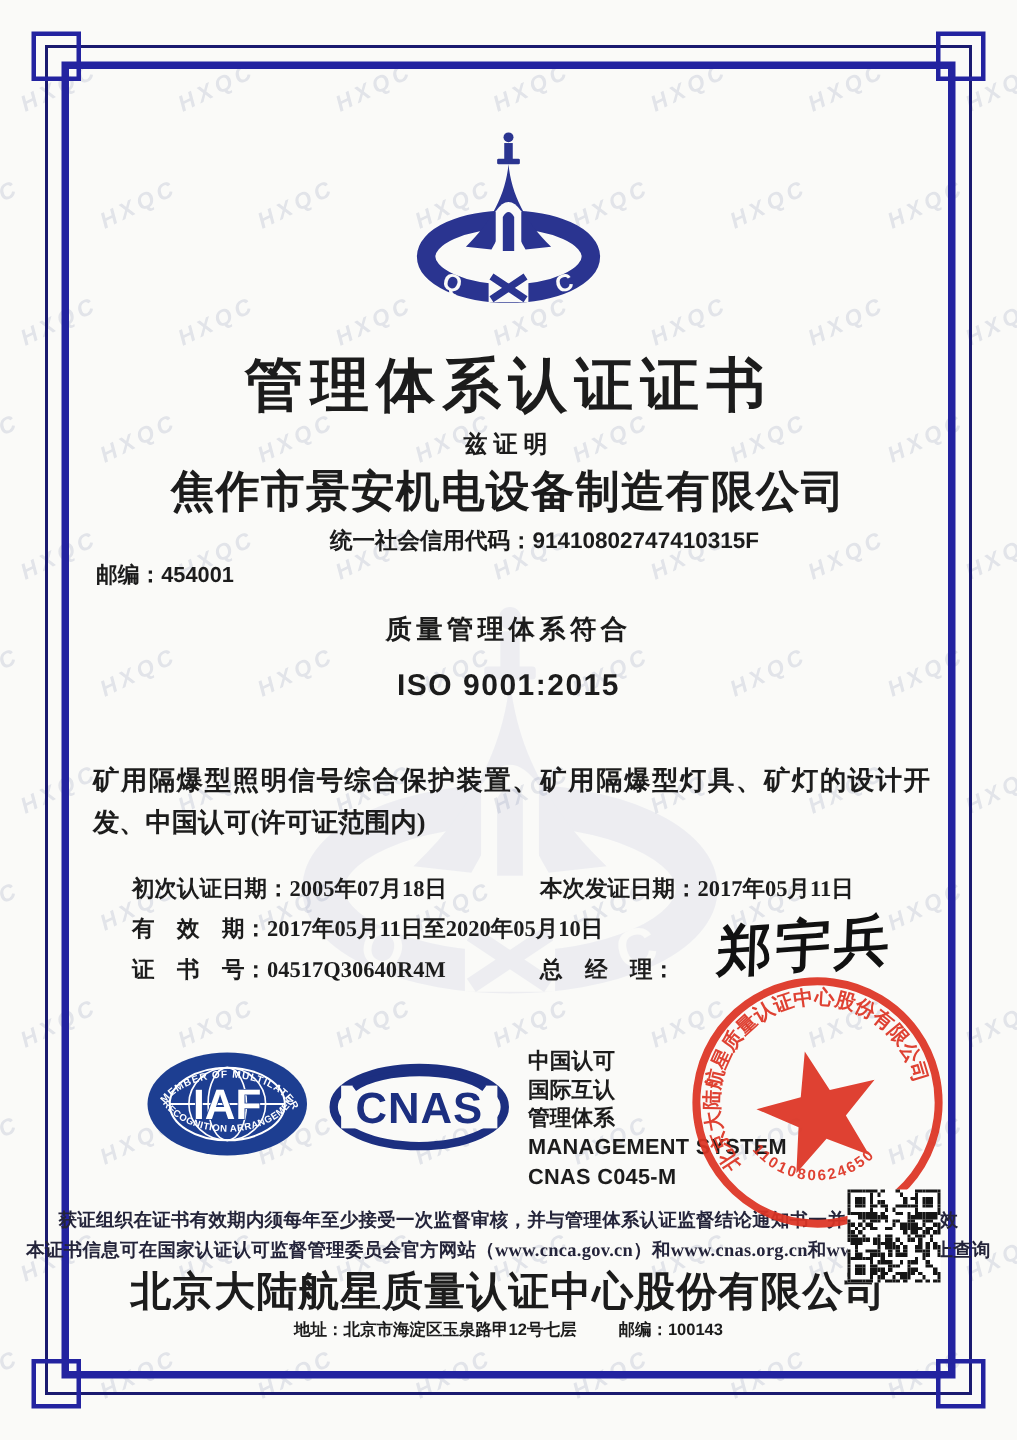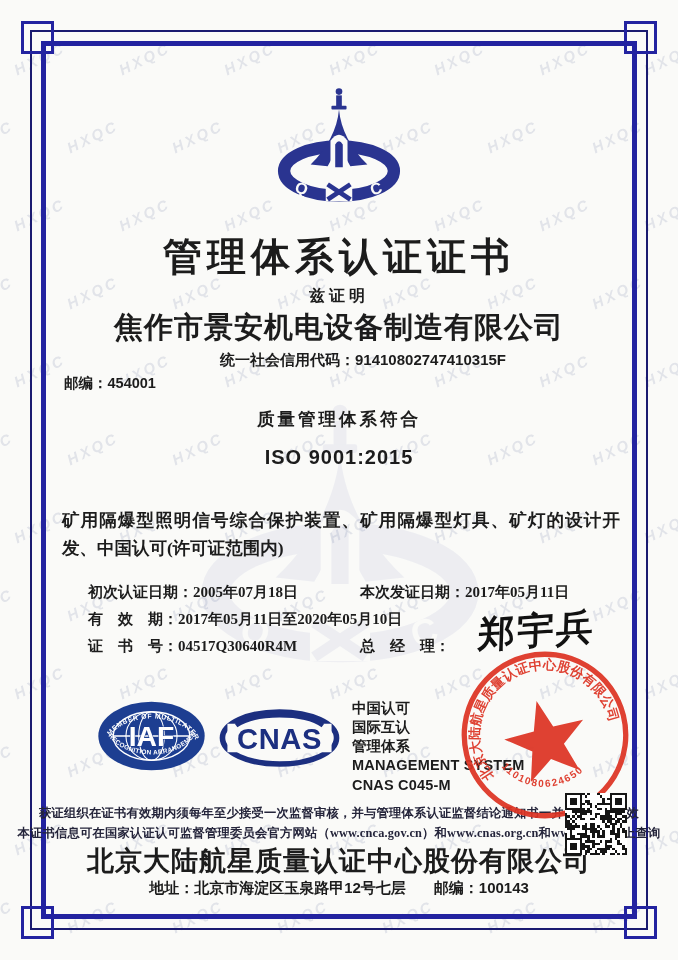--- a/index.html
+++ b/index.html
@@ -40,21 +40,21 @@
   .dval{font-weight:700;}
   .signature{left:478px;top:606px;font-size:37px;font-weight:700;transform:rotate(-4deg) skewX(-6deg);letter-spacing:2px;color:#111;}
   .iaf{left:97px;top:701px;width:109px;height:70px;}
   .cnas{left:215px;top:707px;width:129px;height:62px;}
   .accr-text{left:352px;top:699px;font-size:14.5px;line-height:1.32;font-weight:600;}
   .accr-text .en{font-weight:600;letter-spacing:.2px;}
   .seal{left:460px;top:650px;width:170px;height:170px;transform:rotate(-14deg);z-index:5;opacity:.93;}
   .note{font-size:12.3px;color:#24243a;font-weight:600;letter-spacing:.2px;}
   .n1{top:805px;} .n2{top:825px;}
   .issuer{top:843px;font-size:27px;font-weight:700;letter-spacing:1px;}
-  .issuer-addr{top:879px;font-size:15px;font-weight:700;}
+  .issuer-addr{top:879px;font-size:11px;font-weight:700;}
   .issuer-addr .gap{display:inline-block;width:28px;}
   .qr{left:565px;top:793px;width:62px;height:62px;background:#fff;display:grid;grid-template-columns:repeat(25,1fr);grid-template-rows:repeat(25,1fr);z-index:6;}
   .qr div{width:100%;height:100%;}
   .qr .d{background:#151515;}
 </style>
 </head>
 <body>
 
 <div class="page">
 

